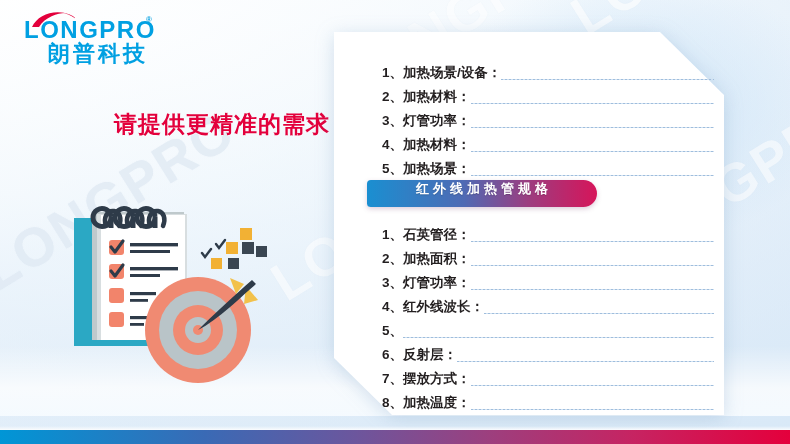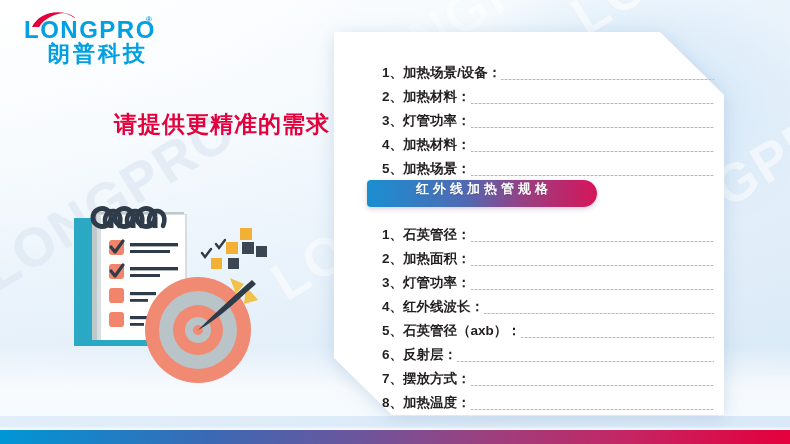--- a/index.html
+++ b/index.html
@@ -283,21 +283,20 @@
           <span class="lbl">灯管功率：</span>
           <span class="rule"></span>
         </div>
         <div class="row">
           <span class="lbl">4、</span>
           <span class="lbl">红外线波长：</span>
           <span class="rule"></span>
         </div>
         <div class="row">
           <span class="lbl">5、</span>
-          <span class="lbl">石英管径（axb）：</span>
           <span class="rule"></span>
         </div>
         <div class="row">
           <span class="lbl">6、</span>
           <span class="lbl">反射层：</span>
           <span class="rule"></span>
         </div>
         <div class="row">
           <span class="lbl">7、</span>
           <span class="lbl">摆放方式：</span>

